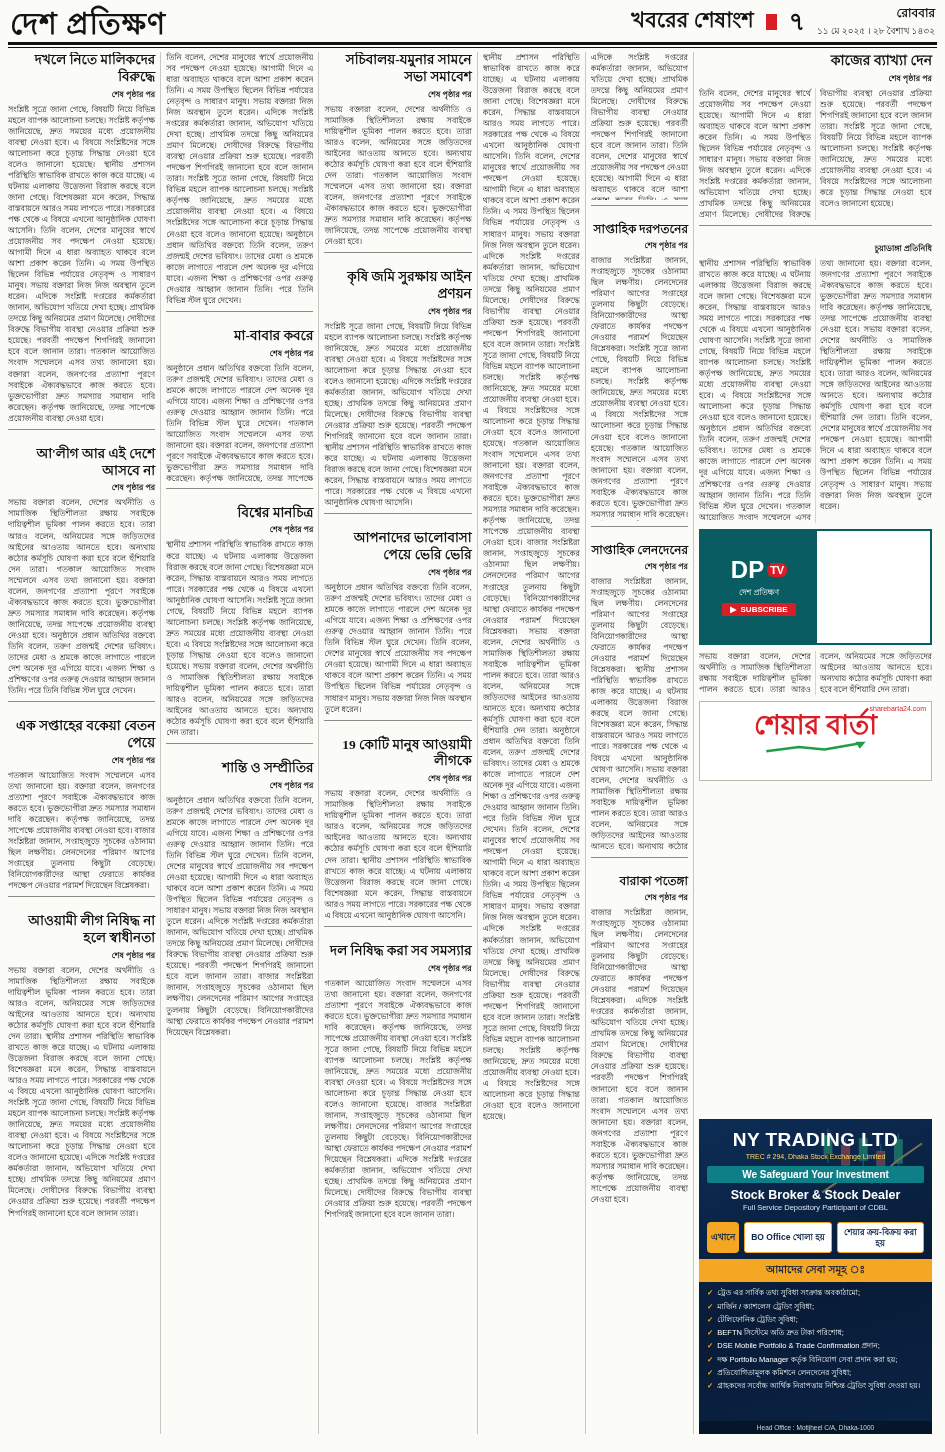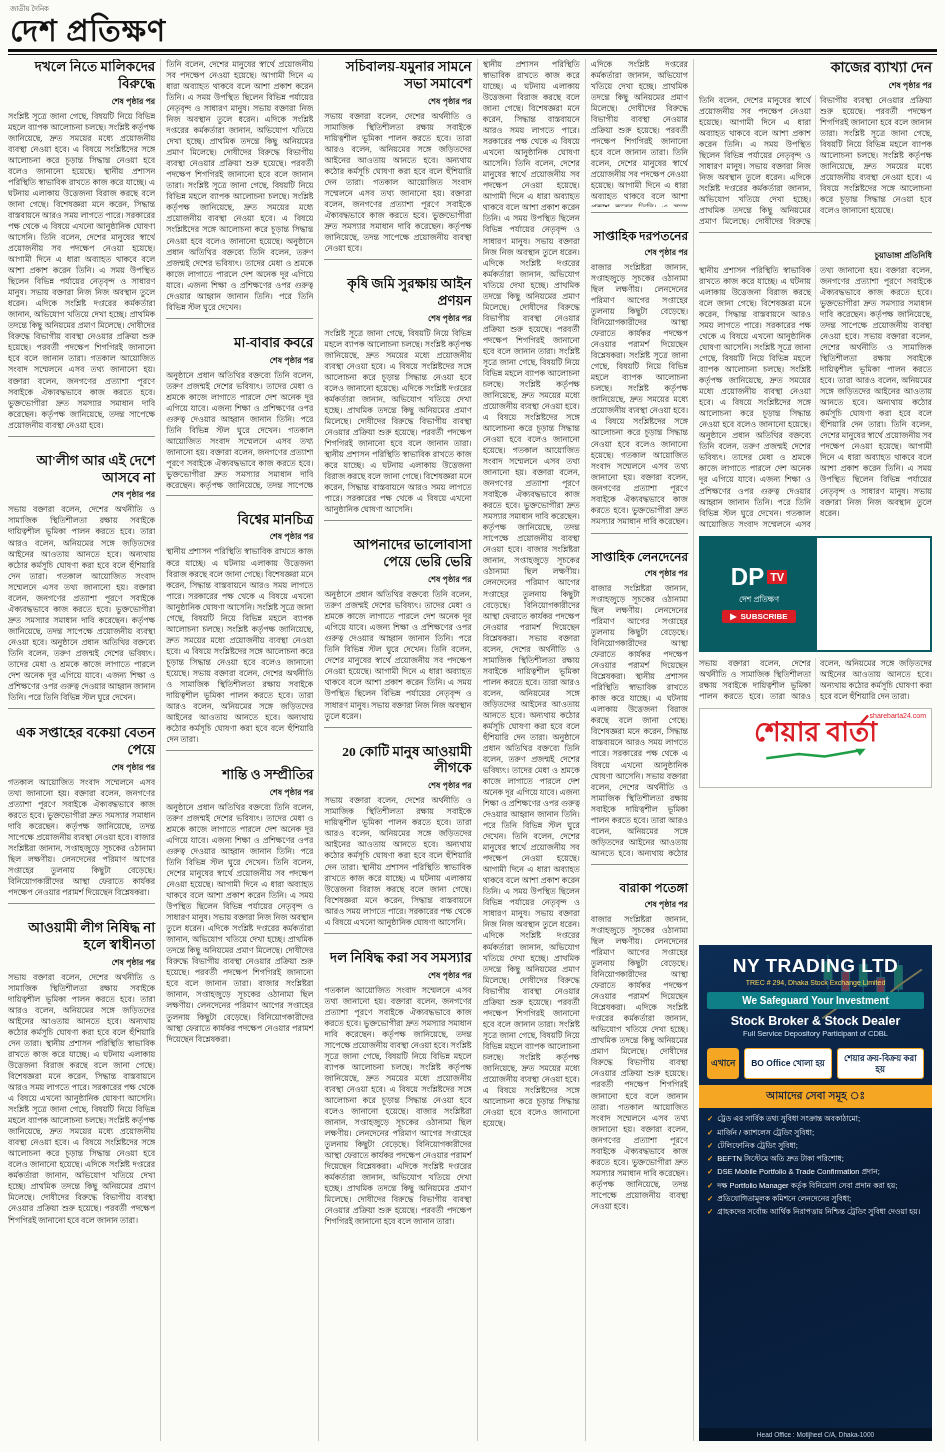--- a/index.html
+++ b/index.html
@@ -37,33 +37,33 @@
   .body { font-size:8px; line-height:1.38; text-align:justify; overflow:hidden; color:#1c1c1c; }
   .twocol { column-count:2; column-gap:9px; column-rule:1px solid #d5d5cc; }
   .extra { max-height:46px; margin-top:6px; }
 
   
   .ad { margin-top:6px; position:relative; }
   .ad-dptv { border:2px solid #0a5c63; display:flex; height:116px; background:#fff; }
   .dptv-left { width:116px; background:#0a5c63; color:#fff; display:flex; flex-direction:column;
                align-items:center; justify-content:center; gap:4px; font-family:"Liberation Sans",sans-serif; }
   .dptv-logo { font-size:24px; font-weight:800; line-height:1; }
-  .dptv-logo .tv { background:#d91e26; font-size:11px; padding:1px 3px; margin-left:3px; vertical-align:4px; border-radius:1px; }
+  .dptv-logo .tv { background:#d91e26; font-size:11px; padding:1px 3px; margin-left:3px; vertical-align:4px; border-radius:6px; }
   .dptv-brand { font-size:8px; }
   .dptv-sub { background:#d91e26; color:#fff; font-size:8px; font-weight:700; padding:2px 8px;
               border-radius:2px; display:flex; gap:4px; align-items:center; cursor:pointer; }
   .dptv-right { flex:1; display:flex; align-items:center; justify-content:center; text-align:center;
                 padding:8px; font-weight:700; font-size:11px; color:#083f44; }
 
   .ad-sharebarta { border:1px solid #b9b9b2; background:#fff; height:80px; text-align:center; padding-top:10px; }
   .sb-site { position:absolute; top:3px; right:5px; font-size:7px; color:#d91e26; font-family:"Liberation Sans",sans-serif; }
   .sb-name { font-size:27px; font-weight:800; color:#d91e26; line-height:1; }
   .sb-arrow { display:block; margin:2px auto 0; width:120px; height:12px; }
 
-  .ad-ny { background:linear-gradient(160deg,#0d2d55,#081c38 55%,#0a2344); color:#fff; height:496px;
+  .ad-ny { background:linear-gradient(160deg,#0d2d55,#081c38 55%,#0a2344); color:#fff; height:315px;
            display:flex; flex-direction:column; font-family:"Liberation Sans",sans-serif; overflow:hidden; margin-top:auto; }
   .ny-bg { position:absolute; right:5px; top:5px; width:110px; height:88px; opacity:.45; }
   .ny-hero { position:relative; text-align:center; padding:10px 8px 4px; }
   .ny-name { font-size:19px; font-weight:800; letter-spacing:.5px; }
   .ny-trec { font-size:7px; color:#ffd65c; margin-top:2px; }
   .ny-slogan { background:#0e7f86; font-size:10px; font-weight:700; padding:3px 4px; margin:6px 0 5px; border-radius:2px; }
   .ny-role1 { font-size:12.5px; font-weight:800; }
   .ny-role2 { font-size:7.5px; margin-top:1px; color:#d6e4f5; }
   .ny-boxes { position:relative; display:flex; gap:5px; padding:6px 8px; align-items:stretch; }
   .ny-here { background:#f5a623; color:#0b2545; font-weight:800; font-size:9px; display:flex; align-items:center; padding:0 4px; border-radius:4px; }
@@ -74,23 +74,31 @@
   .ny-service { display:flex; gap:4px; font-size:7.5px; line-height:1.3; }
   .check { color:#f5a623; font-weight:800; flex:0 0 auto; }
   .ny-address { position:relative; background:#061628; color:#c9d6e6; font-size:6.5px; text-align:center; padding:3px 4px; }
 </style>
 </head>
 <body>
 
 <div class="page">
 
   <header>
-    <div class="tagline">জাতীয় দৈনিক</div>
     <div class="header-row">
       <div class="masthead">দেশ প্রতিক্ষণ</div>
+      <div class="header-right">
+        <div class="section-title">খবরের শেষাংশ</div>
+        <span class="red-mark"></span>
+        <div class="page-num">৭</div>
+        <div class="date-block">
+          <div class="day">রোববার</div>
+          <div class="date">১১ মে ২০২৫ । ২৮ বৈশাখ ১৪৩২</div>
+        </div>
+      </div>
     </div>
     <div class="rule"></div>
   </header>
 
   <div class="content">
 
     <div class="col">
       <article class="article">
         <h2 class="hl">দখলে নিতে মালিকদের বিরুদ্ধে</h2>
         <div class="cont">শেষ পৃষ্ঠার পর</div>
@@ -144,21 +152,21 @@
         <h2 class="hl">কৃষি জমি সুরক্ষায় আইন প্রণয়ন</h2>
         <div class="cont">শেষ পৃষ্ঠার পর</div>
         <p class="body" style="max-height:226px">সংশ্লিষ্ট সূত্রে জানা গেছে, বিষয়টি নিয়ে বিভিন্ন মহলে ব্যাপক আলোচনা চলছে। সংশ্লিষ্ট কর্তৃপক্ষ জানিয়েছে, দ্রুত সময়ের মধ্যে প্রয়োজনীয় ব্যবস্থা নেওয়া হবে। এ বিষয়ে সংশ্লিষ্টদের সঙ্গে আলোচনা করে চূড়ান্ত সিদ্ধান্ত নেওয়া হবে বলেও জানানো হয়েছে। এদিকে সংশ্লিষ্ট দপ্তরের কর্মকর্তারা জানান, অভিযোগ খতিয়ে দেখা হচ্ছে। প্রাথমিক তদন্তে কিছু অনিয়মের প্রমাণ মিলেছে। দোষীদের বিরুদ্ধে বিভাগীয় ব্যবস্থা নেওয়ার প্রক্রিয়া শুরু হয়েছে। পরবর্তী পদক্ষেপ শিগগিরই জানানো হবে বলে জানান তারা। স্থানীয় প্রশাসন পরিস্থিতি স্বাভাবিক রাখতে কাজ করে যাচ্ছে। এ ঘটনায় এলাকায় উত্তেজনা বিরাজ করছে বলে জানা গেছে। বিশেষজ্ঞরা মনে করেন, সিদ্ধান্ত বাস্তবায়নে আরও সময় লাগতে পারে। সরকারের পক্ষ থেকে এ বিষয়ে এখনো আনুষ্ঠানিক ঘোষণা আসেনি।</p>
       </article>
       <article class="article">
         <h2 class="hl">আপনাদের ভালোবাসা পেয়ে ভেরি ভেরি</h2>
         <div class="cont">শেষ পৃষ্ঠার পর</div>
         <p class="body" style="max-height:196px">অনুষ্ঠানে প্রধান অতিথির বক্তব্যে তিনি বলেন, তরুণ প্রজন্মই দেশের ভবিষ্যৎ। তাদের মেধা ও শ্রমকে কাজে লাগাতে পারলে দেশ অনেক দূর এগিয়ে যাবে। এজন্য শিক্ষা ও প্রশিক্ষণের ওপর গুরুত্ব দেওয়ার আহ্বান জানান তিনি। পরে তিনি বিভিন্ন স্টল ঘুরে দেখেন। তিনি বলেন, দেশের মানুষের স্বার্থে প্রয়োজনীয় সব পদক্ষেপ নেওয়া হয়েছে। আগামী দিনে এ ধারা অব্যাহত থাকবে বলে আশা প্রকাশ করেন তিনি। এ সময় উপস্থিত ছিলেন বিভিন্ন পর্যায়ের নেতৃবৃন্দ ও সাধারণ মানুষ। সভায় বক্তারা নিজ নিজ অবস্থান তুলে ধরেন।</p>
       </article>
       <article class="article">
-        <h2 class="hl">20 কোটি মানুষ আওয়ামী লীগকে</h2>
+        <h2 class="hl">19 কোটি মানুষ আওয়ামী লীগকে</h2>
         <div class="cont">শেষ পৃষ্ঠার পর</div>
         <p class="body" style="max-height:186px">সভায় বক্তারা বলেন, দেশের অর্থনীতি ও সামাজিক স্থিতিশীলতা রক্ষায় সবাইকে দায়িত্বশীল ভূমিকা পালন করতে হবে। তারা আরও বলেন, অনিয়মের সঙ্গে জড়িতদের আইনের আওতায় আনতে হবে। অন্যথায় কঠোর কর্মসূচি ঘোষণা করা হবে বলে হুঁশিয়ারি দেন তারা। স্থানীয় প্রশাসন পরিস্থিতি স্বাভাবিক রাখতে কাজ করে যাচ্ছে। এ ঘটনায় এলাকায় উত্তেজনা বিরাজ করছে বলে জানা গেছে। বিশেষজ্ঞরা মনে করেন, সিদ্ধান্ত বাস্তবায়নে আরও সময় লাগতে পারে। সরকারের পক্ষ থেকে এ বিষয়ে এখনো আনুষ্ঠানিক ঘোষণা আসেনি।</p>
       </article>
       <article class="article">
         <h2 class="hl">দল নিষিদ্ধ করা সব সমস্যার</h2>
         <div class="cont">শেষ পৃষ্ঠার পর</div>
         <p class="body">গতকাল আয়োজিত সংবাদ সম্মেলনে এসব তথ্য জানানো হয়। বক্তারা বলেন, জনগণের প্রত্যাশা পূরণে সবাইকে ঐক্যবদ্ধভাবে কাজ করতে হবে। ভুক্তভোগীরা দ্রুত সমস্যার সমাধান দাবি করেছেন। কর্তৃপক্ষ জানিয়েছে, তদন্ত সাপেক্ষে প্রয়োজনীয় ব্যবস্থা নেওয়া হবে। সংশ্লিষ্ট সূত্রে জানা গেছে, বিষয়টি নিয়ে বিভিন্ন মহলে ব্যাপক আলোচনা চলছে। সংশ্লিষ্ট কর্তৃপক্ষ জানিয়েছে, দ্রুত সময়ের মধ্যে প্রয়োজনীয় ব্যবস্থা নেওয়া হবে। এ বিষয়ে সংশ্লিষ্টদের সঙ্গে আলোচনা করে চূড়ান্ত সিদ্ধান্ত নেওয়া হবে বলেও জানানো হয়েছে। বাজার সংশ্লিষ্টরা জানান, সপ্তাহজুড়ে সূচকের ওঠানামা ছিল লক্ষণীয়। লেনদেনের পরিমাণ আগের সপ্তাহের তুলনায় কিছুটা বেড়েছে। বিনিয়োগকারীদের আস্থা ফেরাতে কার্যকর পদক্ষেপ নেওয়ার পরামর্শ দিয়েছেন বিশ্লেষকরা। এদিকে সংশ্লিষ্ট দপ্তরের কর্মকর্তারা জানান, অভিযোগ খতিয়ে দেখা হচ্ছে। প্রাথমিক তদন্তে কিছু অনিয়মের প্রমাণ মিলেছে। দোষীদের বিরুদ্ধে বিভাগীয় ব্যবস্থা নেওয়ার প্রক্রিয়া শুরু হয়েছে। পরবর্তী পদক্ষেপ শিগগিরই জানানো হবে বলে জানান তারা।</p>
       </article>
     </div>
 

